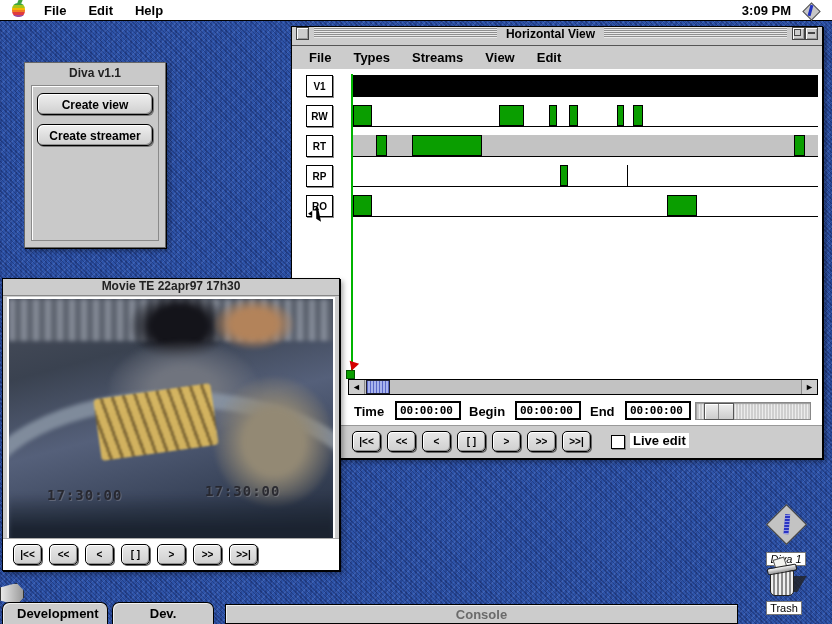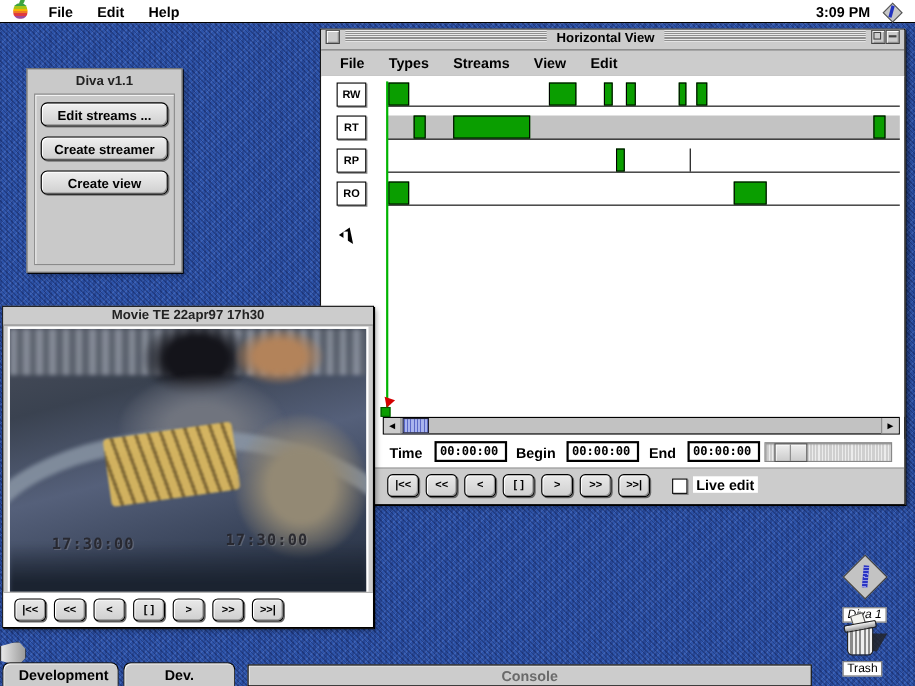--- a/index.html
+++ b/index.html
@@ -153,23 +153,22 @@
   <span class="clock">3:09 PM</span>
   <div class="appicon">
     <div class="dia"></div>
     <div class="pen"></div>
   </div>
 </div>
 
 <div class="window" id="palette">
   <div class="ptitle">Diva v1.1</div>
   <div class="pinner">
-      <button class="pbtn">Edit streams ...</button>
+      <button class="pbtn">Create view</button>
       <button class="pbtn">Create streamer</button>
-      <button class="pbtn">Create view</button>
     </div>
 </div>
 
 <div class="window" id="hv">
   <div class="titlebar">
     <div class="tbox"></div>
     <div class="stripes"></div>
     <span class="title-text">Horizontal View</span>
     <div class="stripes"></div>
     <div class="tbox">
@@ -183,20 +182,26 @@
       <span class="menu-item">File</span>
       <span class="menu-item">Types</span>
       <span class="menu-item">Streams</span>
       <span class="menu-item">View</span>
       <span class="menu-item">Edit</span>
     </div>
 
   <div class="content">
     <div>
         <div class="track-row">
+          <div class="track-label">V1</div>
+          <div class="track-bar" style="background: rgb(255, 255, 255);">
+            <div class="seg" style="left: 0%; width: 100%; background: rgb(0, 0, 0);"></div>
+          </div>
+        </div>
+        <div class="track-row">
           <div class="track-label">RW</div>
           <div class="track-bar" style="background: rgb(255, 255, 255);">
             <div class="seg" style="left: 0.2%; width: 4.1%; background: rgb(10, 158, 0);"></div>
             <div class="seg" style="left: 31.6%; width: 5.3%; background: rgb(10, 158, 0);"></div>
             <div class="seg" style="left: 42.3%; width: 1.7%; background: rgb(10, 158, 0);"></div>
             <div class="seg" style="left: 46.6%; width: 1.9%; background: rgb(10, 158, 0);"></div>
             <div class="seg" style="left: 56.8%; width: 1.5%; background: rgb(10, 158, 0);"></div>
             <div class="seg" style="left: 60.3%; width: 2.1%; background: rgb(10, 158, 0);"></div>
           </div>
         </div>

